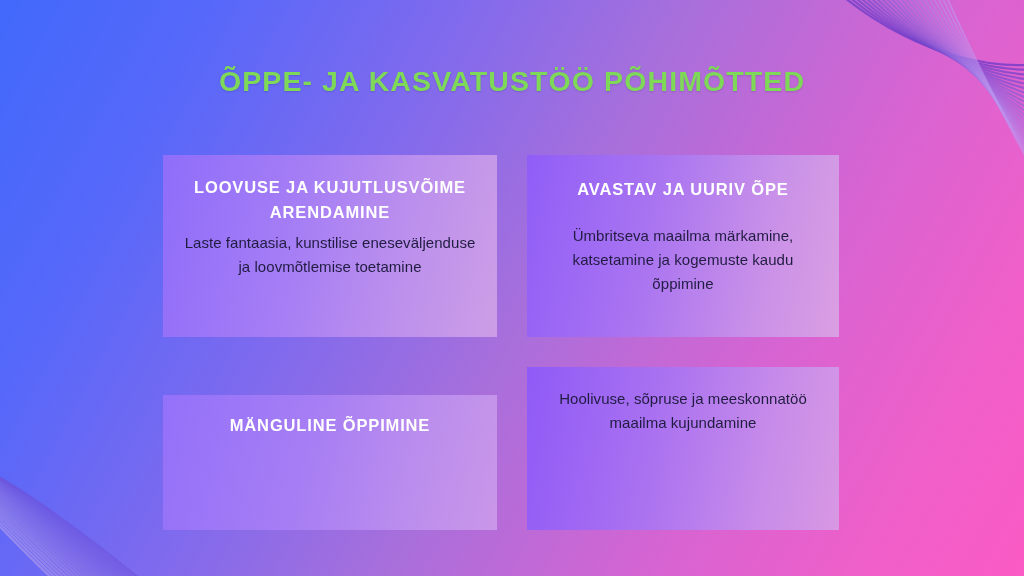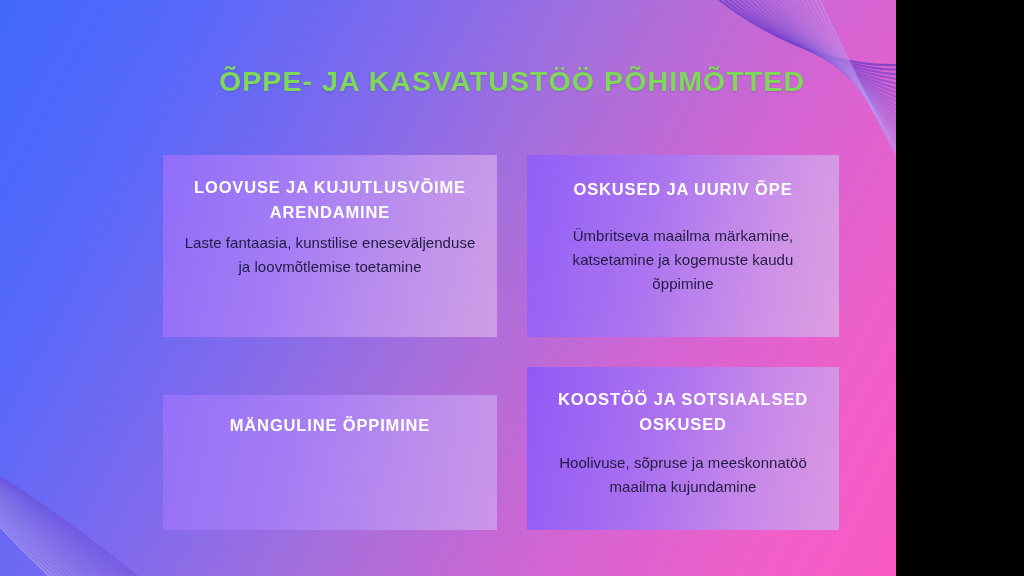--- a/index.html
+++ b/index.html
@@ -2,21 +2,21 @@
 <html><head>
 <meta charset="utf-8">
 <style>
   html, body {
     margin: 0;
     padding: 0;
     background: #000;
   }
   #slide {
     position: relative;
-    width: 896px;
+    width: 1024px;
     height: 576px;
     overflow: hidden;
     font-family: "Liberation Sans", sans-serif;
     background: linear-gradient(118deg,
         #4169FB 0%,
         #5668FA 16%,
         #7E6AEE 34%,
         #A86FDB 52%,
         #D664D2 72%,
         #F05FC9 88%,
@@ -197,27 +197,26 @@
   </h1>
 
   <div class="grid">
 
     <div class="card c1">
       <p class="card-title">LOOVUSE JA KUJUTLUSVÕIME ARENDAMINE</p>
       <p class="card-body">Laste fantaasia, kunstilise eneseväljenduse ja loovmõtlemise toetamine</p>
     </div>
 
     <div class="card c2">
-      <p class="card-title">OSKUSED JA UURIV ÕPE</p>
+      <p class="card-title">AVASTAV JA UURIV ÕPE</p>
       <p class="card-body">Ümbritseva maailma märkamine, katsetamine ja kogemuste kaudu õppimine</p>
     </div>
 
     <div class="card c3">
       <p class="card-title">MÄNGULINE ÕPPIMINE</p>
     </div>
 
     <div class="card c4">
-      <p class="card-title">KOOSTÖÖ JA SOTSIAALSED OSKUSED</p>
       <p class="card-body">Hoolivuse, sõpruse ja meeskonnatöö maailma kujundamine</p>
     </div>
 
   </div>
 </div>
 
 </body></html>

